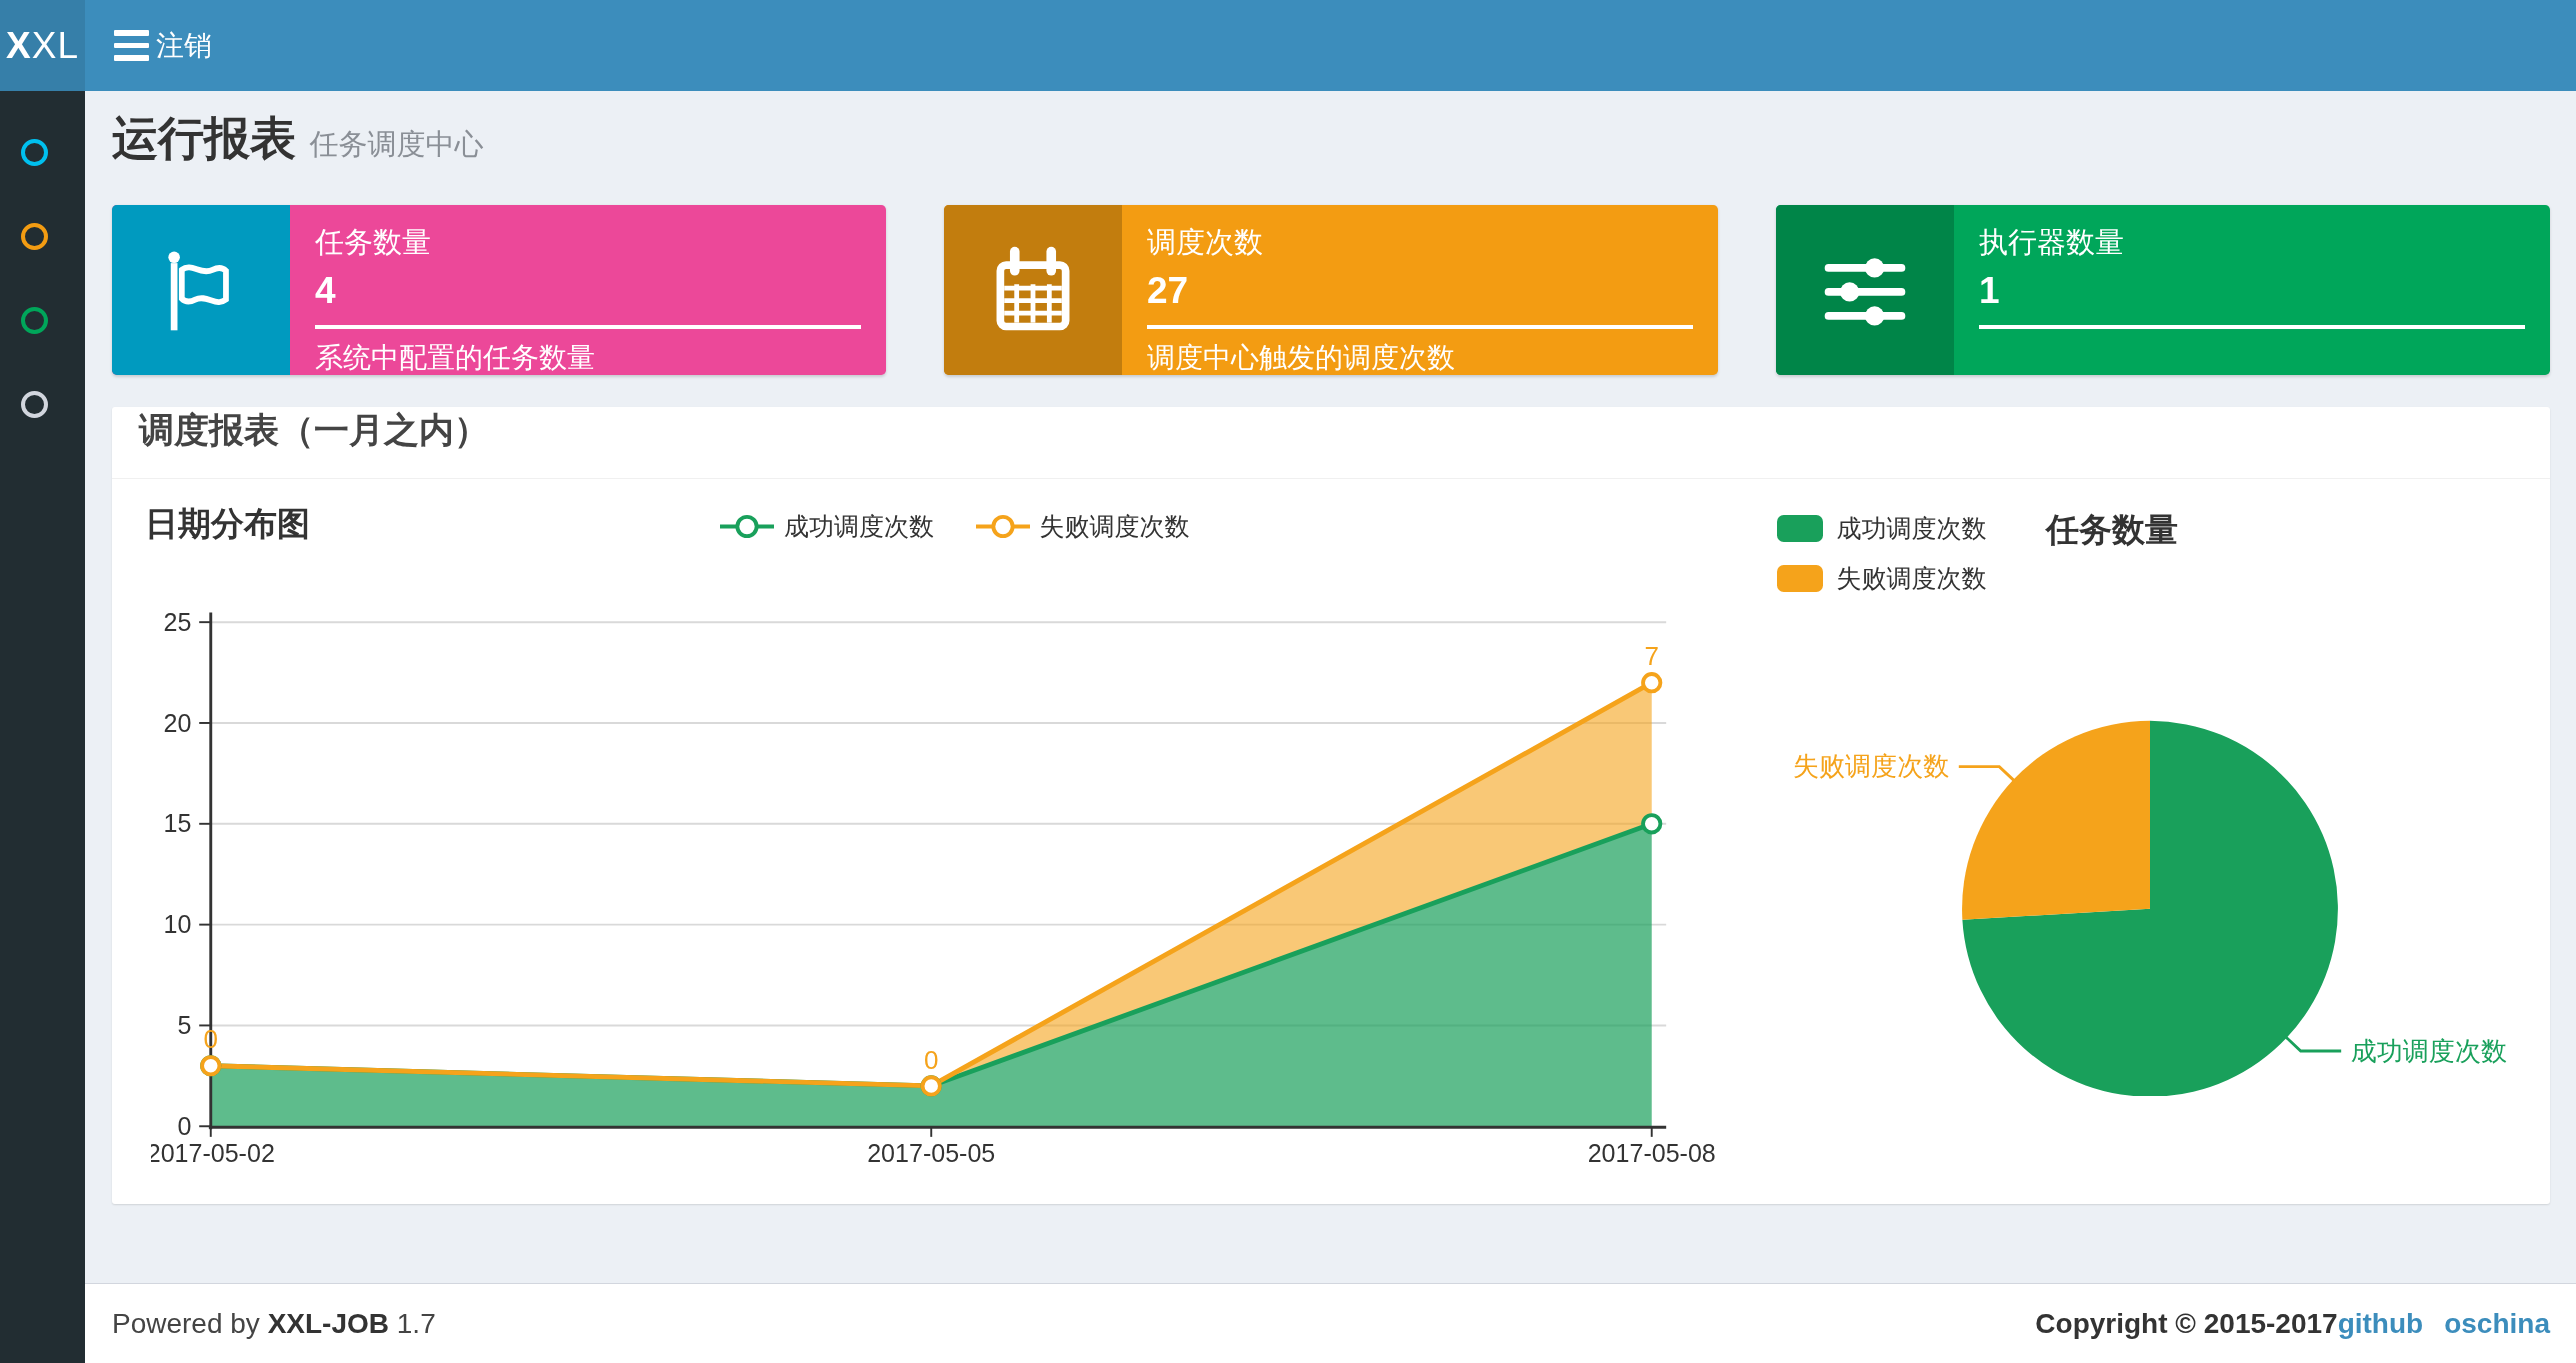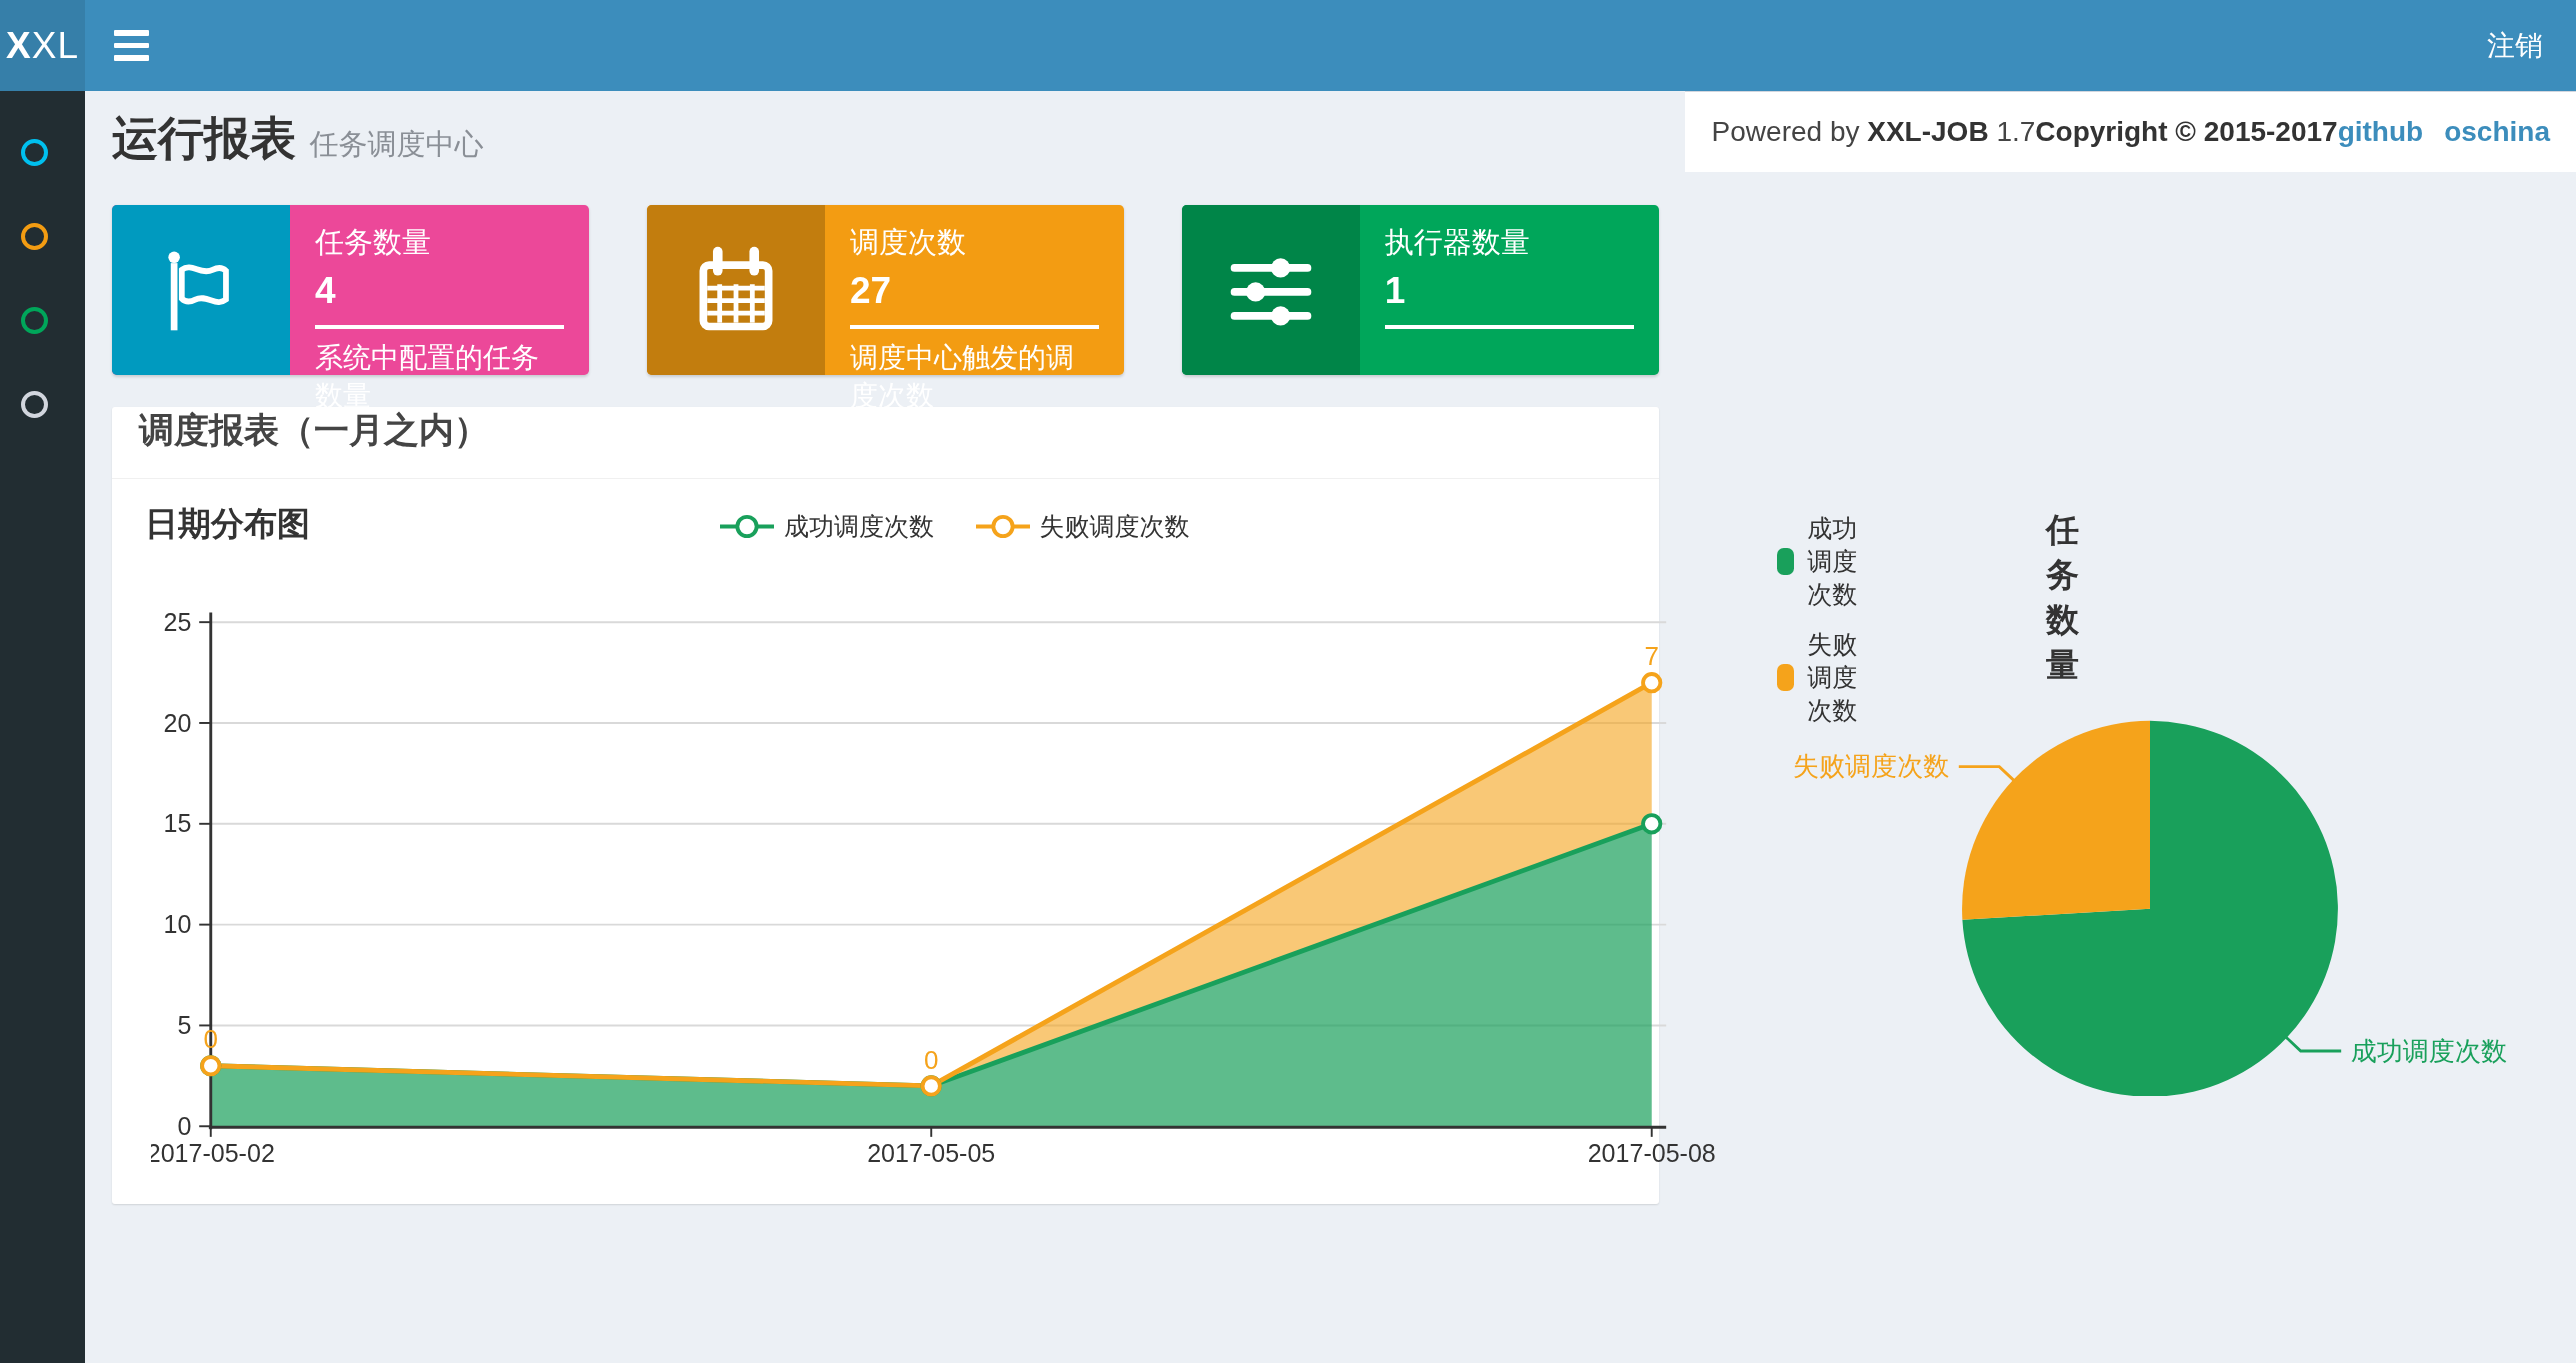--- a/index.html
+++ b/index.html
@@ -4,31 +4,31 @@
 <style>
   * { margin:0; padding:0; box-sizing:border-box; }
   html,body { width:2576px; height:1363px; overflow:hidden; }
   body { font-family:"Liberation Sans","DejaVu Sans",sans-serif; background:#ECF0F5; color:#333; }
 
   
   .topbar { height:91px; display:flex; background:#3C8DBC; }
   .logo { width:85px; background:#367FA9; color:#fff; font-size:37px; display:flex; align-items:center; justify-content:center; letter-spacing:1px; }
   .logo b { font-weight:800; }
   .logo span { font-weight:300; }
-  .navbar { flex:1; display:flex; align-items:center; justify-content:space-between; padding:0 33px 0 29px; }
+  .navbar { flex:1; display:flex; align-items:center; padding:0 33px 0 29px; }
   .hamburger { width:42px; height:42px; display:flex; flex-direction:column; justify-content:center; gap:6.7px; cursor:pointer; }
   .hamburger span { display:block; width:35px; height:5.8px; background:#fff; border-radius:1px; }
   .logout { color:#fff; font-size:28px; cursor:pointer; text-decoration:none; }
 
   
   .wrapper { display:flex; height:1273px; }
   .sidebar { width:85px; background:#222D32; padding-top:19px; }
   .side-item { height:84px; display:flex; align-items:center; justify-content:flex-start; padding-left:21px; cursor:pointer; }
   .ring { width:27px; height:27px; border-radius:50%; border:4.8px solid #fff; }
-  .main-col { flex:1; display:flex; flex-direction:row; }
+  .main-col { flex:1; display:flex; flex-direction:column; }
   .content { flex:1; padding:17.4px 26px 0 27px; }
 
   
   .content-header h1 { font-size:46px; font-weight:600; color:#333; }
   .content-header small { font-size:29px; font-weight:400; color:#8A8F96; margin-left:13.5px; }
 
   
   .stat-row { display:flex; gap:58px; margin-top:35px; }
   .stat-box { flex:1; height:170px; display:flex; color:#fff; border-radius:4.8px; box-shadow:0 1.9px 2.9px rgba(0,0,0,.15); }
   .icon-area { width:178px; border-radius:4.8px 0 0 4.8px; display:flex; align-items:center; justify-content:center; }

